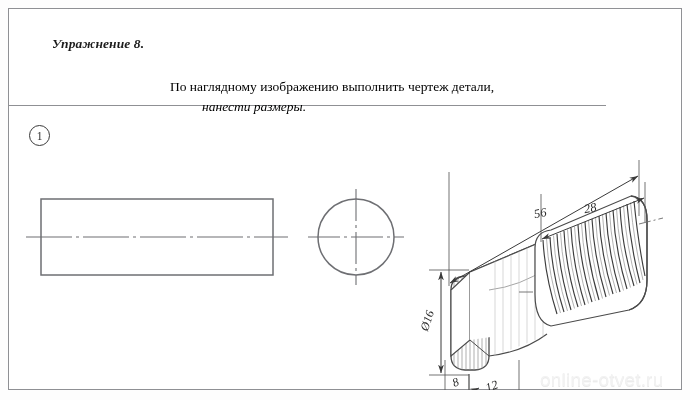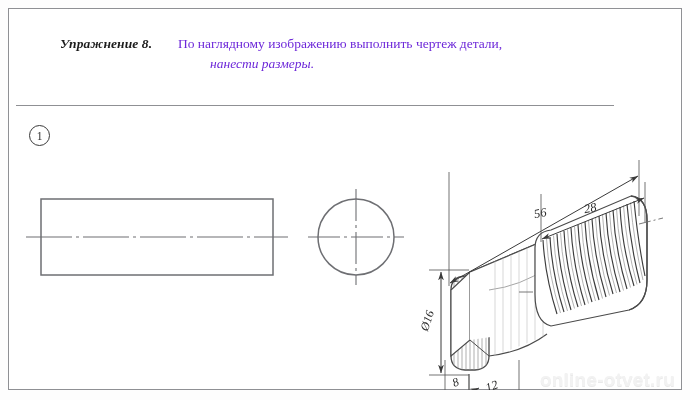--- a/index.html
+++ b/index.html
@@ -31,21 +31,21 @@
     width: 674px;
     height: 382px;
     border: 1.3px solid #8f9094;
     box-sizing: border-box;
     background: #ffffff;
   }
 
   
   .header-band {
     position: absolute;
-    left: 16px;
+    left: 8px;
     top: 8px;
     width: 598px;
     height: 98px;
     box-sizing: border-box;
     border-bottom: 1.3px solid #8f9094;
   }
 
   .task-block {
     position: absolute;
     left: 44px;
@@ -57,22 +57,23 @@
     font-style: italic;
     font-weight: bold;
     font-size: 13.5px;
     color: #1c1c1c;
     white-space: nowrap;
     letter-spacing: 0.1px;
   }
 
   .task-text {
     font-size: 13.5px;
-    color: #6d28d9;
+    color: #000000;
     line-height: 19px;
+    margin-top: 43px;
   }
 
   .task-line1 {
     position: absolute;
     left: 118px;
     top: 0px;
     white-space: nowrap;
   }
   .task-line2 {
     position: absolute;
@@ -110,21 +111,21 @@
   }
   .stage svg { display: block; }
 
   
   .watermark {
     position: absolute;
     left: 540px;
     top: 369px;
     font-family: "Liberation Sans", sans-serif;
     font-size: 19px;
-    font-weight: bold;
+    font-weight: normal;
     color: #f2f2f2;
     letter-spacing: 0.2px;
     text-shadow: 0 1px 0 #e9e9e9;
     white-space: nowrap;
     pointer-events: none;
   }
 </style>
 </head>
 <body>
 

